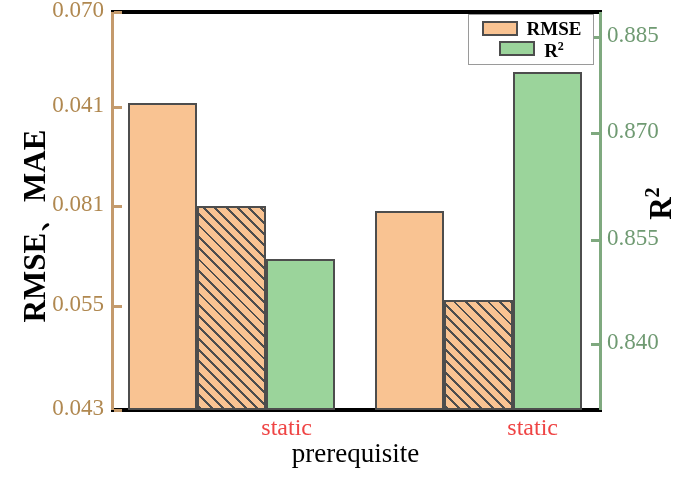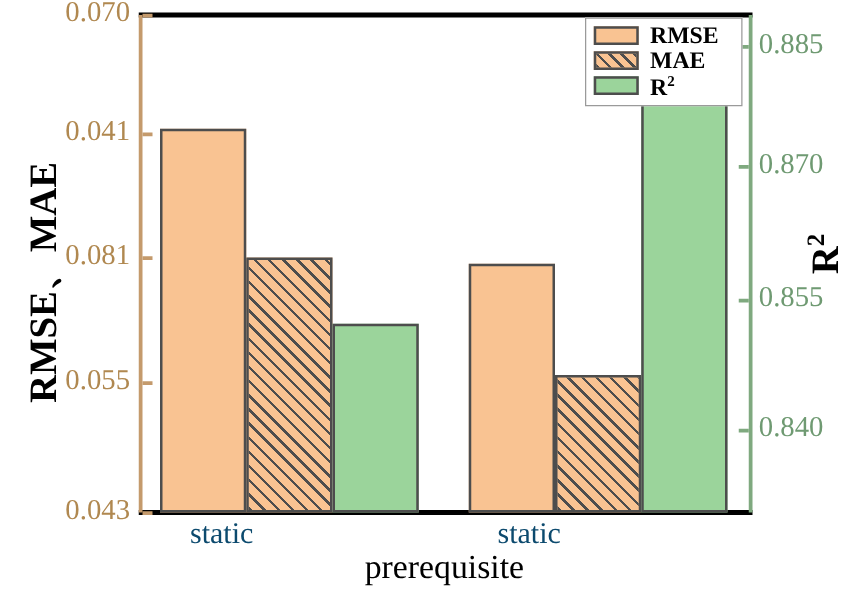--- a/index.html
+++ b/index.html
@@ -93,36 +93,36 @@
        45deg,
        #4d4d4d 0px, #4d4d4d 2px,
        rgba(0,0,0,0) 2px, rgba(0,0,0,0) 8px);
   }
 
   
   .xtick{
     position:absolute;
     top:414px;
     font-size:24px;
-    color:#0c4a6e;
-    text-align:left;
+    color:#ef4444;
+    text-align:right;
   }
 
   
   .legend{
     position:absolute;
     left:468px; top:14px;
     width:126px;
     padding:4px 5px 5px 6px;
     background:#ffffff;
     border:1px solid #9a9a9a;
     box-sizing:border-box;
   }
   .legend-row{
-    display:flex;align-items:center;height:19px;margin-bottom:1px;
+    display:flex;align-items:center;height:19px;margin-bottom:1px;justify-content:center;
   }
   .swatch{
     width:36px;height:15px;box-sizing:border-box;border:2px solid #4d4d4d;margin-right:9px;flex:none;
   }
   .swatch.rmse{background:#f9c392;}
   .swatch.r2{background:#9bd49b;}
   .swatch.mae{
     background:#f9c392;
     background-image:repeating-linear-gradient(
        45deg,
@@ -205,23 +205,19 @@
 
   <div class="xlabel">prerequisite</div>
 
   <div class="legend">
     <div id="legend-rows">
         <div class="legend-row">
           <span class="swatch rmse"></span>
           <span class="legend-label">RMSE</span>
         </div>
         <div class="legend-row">
-          <span class="swatch mae"></span>
-          <span class="legend-label">MAE</span>
-        </div>
-        <div class="legend-row">
           <span class="swatch r2"></span>
           <span class="legend-label">R<sup>2</sup></span>
         </div>
       </div>
   </div>
 
 </div>
 
 </body></html>

